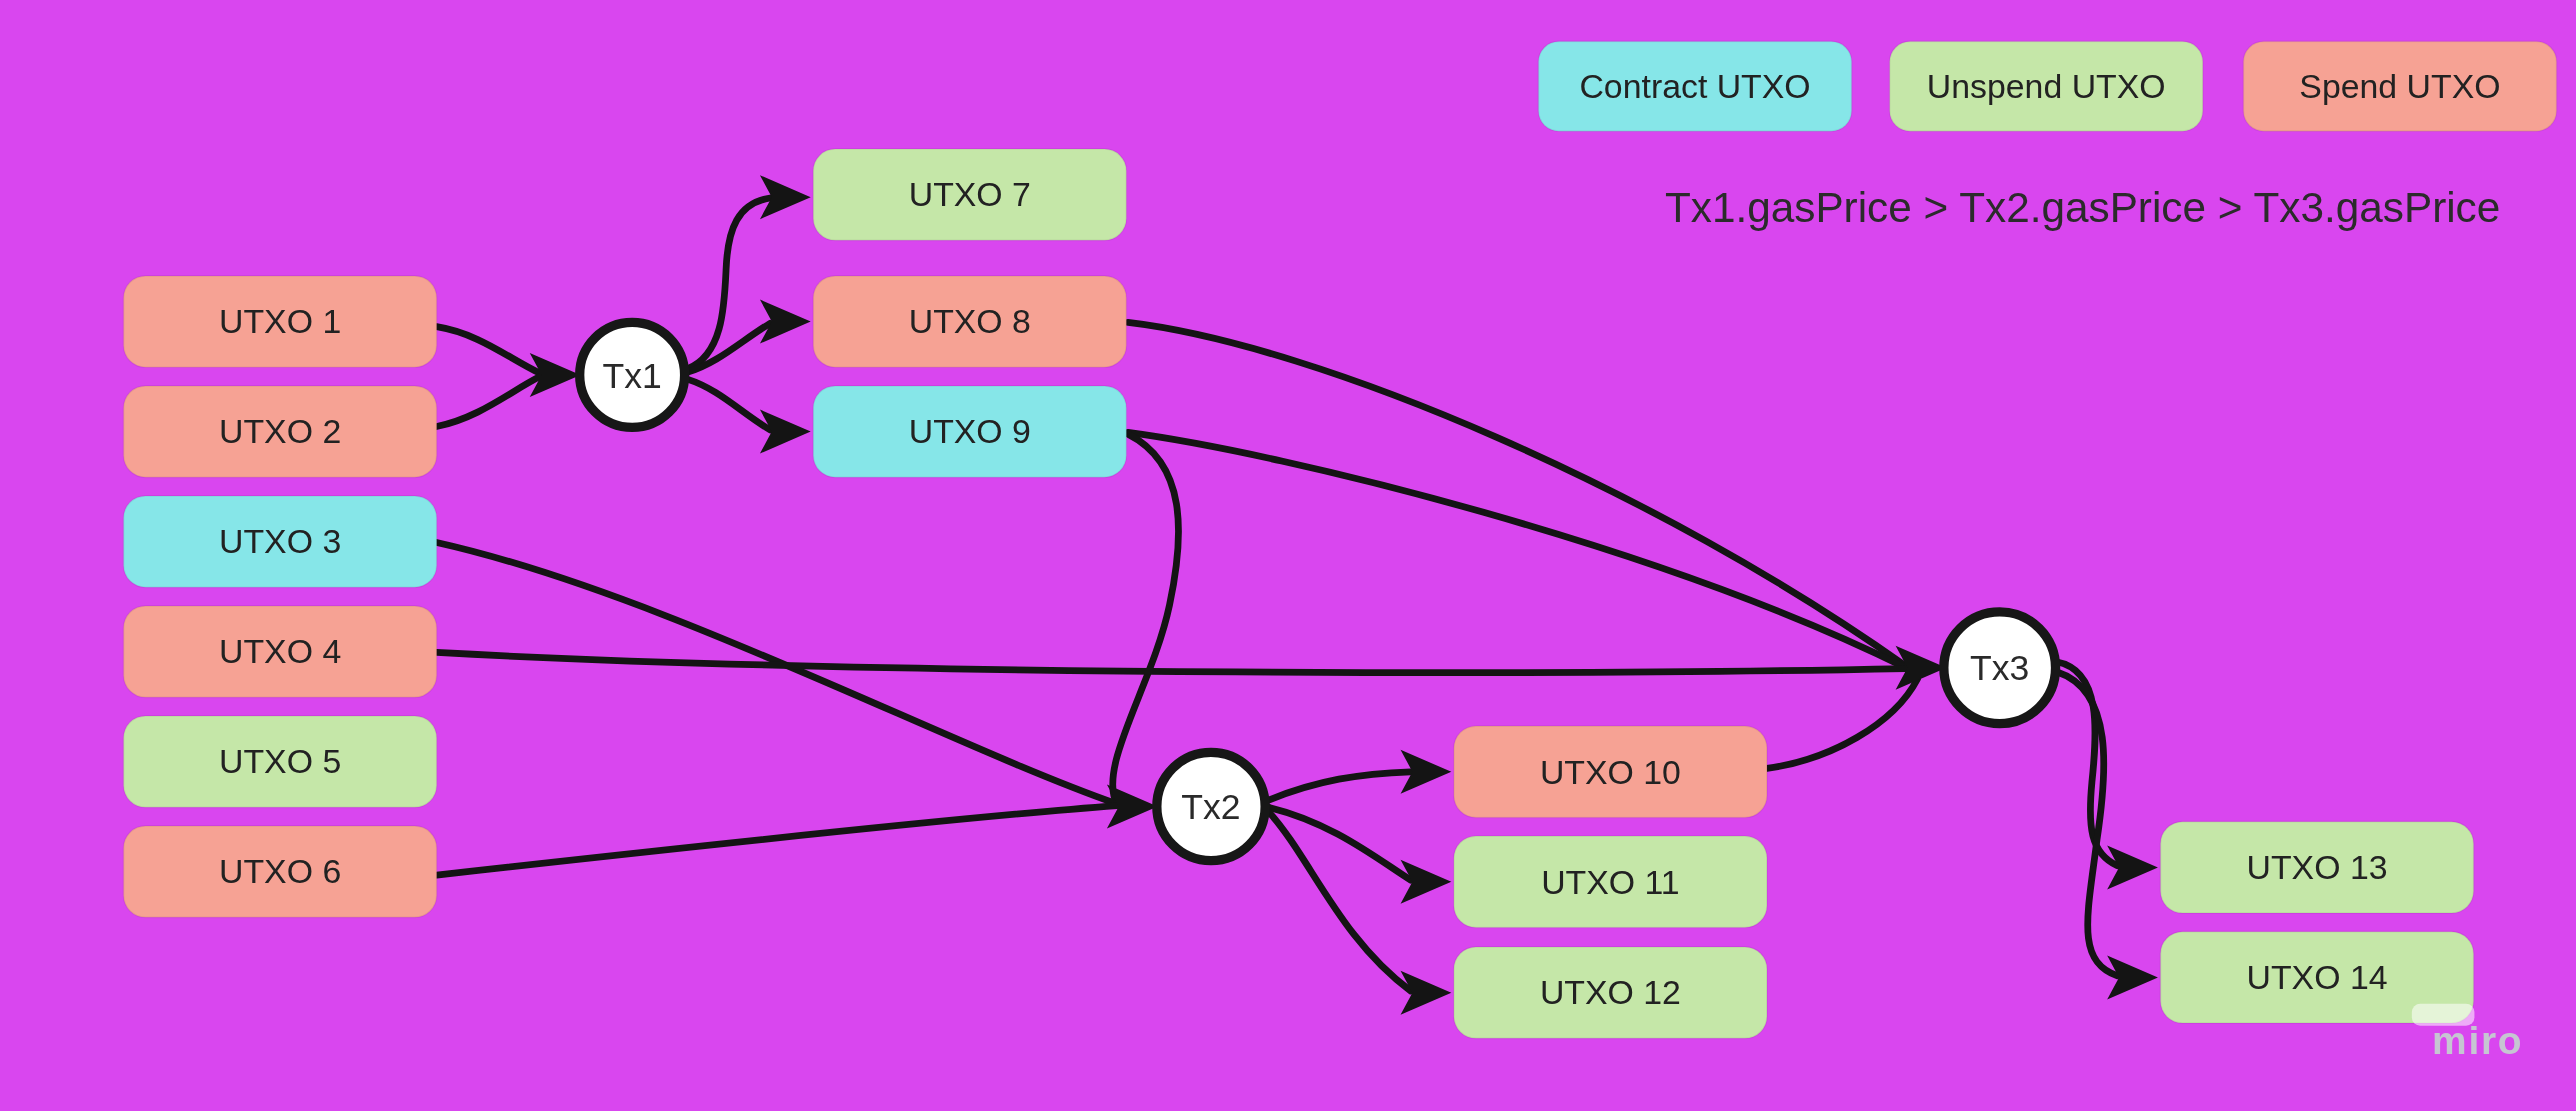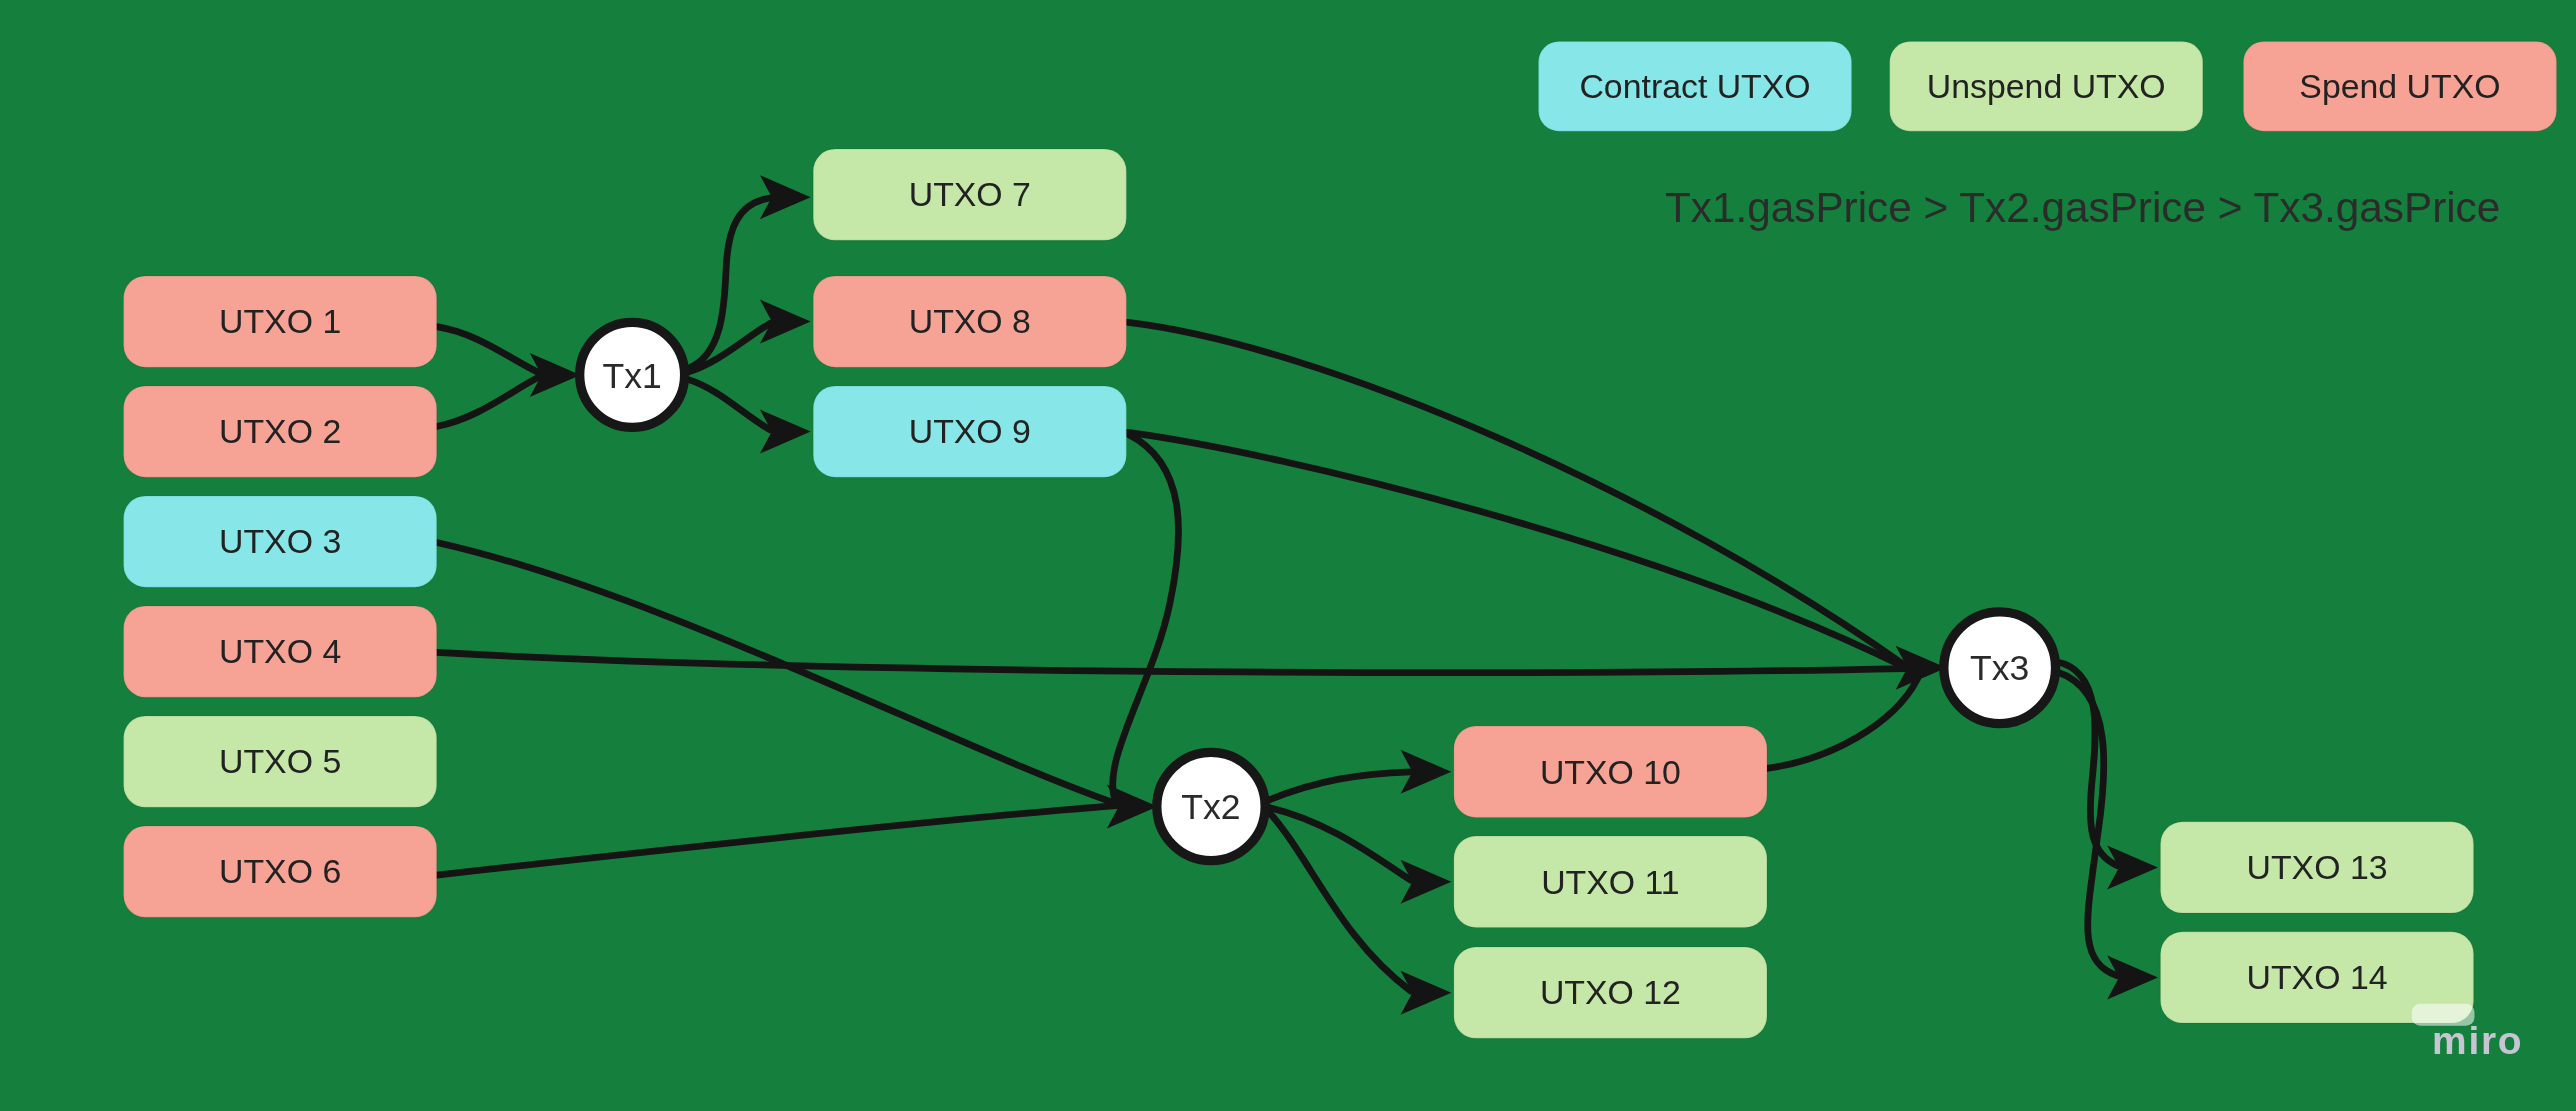--- a/index.html
+++ b/index.html
@@ -1,16 +1,16 @@
 <!DOCTYPE html>
 <html style="font-size:13.5px"><head>
 <meta charset="utf-8">
 <style>
   html,body{margin:0;padding:0;background:#ffffff;}
-  .board{width:100%;max-width:2576px;margin:0 auto;background:#15803d;}
+  .board{width:100%;max-width:2576px;margin:0 auto;background:#d946ef;}
   svg{display:block;width:100%;height:auto;}
   .edge{fill:none;stroke:#141414;stroke-width:8;stroke-linecap:round;}
   .arrow{fill:#141414;stroke:none;}
   .utxo-box{stroke:rgba(0,0,0,0.06);stroke-width:2;}
   .node-circle{fill:#ffffff;stroke:#171717;stroke-width:11;}
   .utxo-label{font-family:"Liberation Sans",sans-serif;font-size:40px;fill:#222;text-anchor:middle;}
   .tx-label{font-family:"Liberation Sans",sans-serif;font-size:42px;fill:#2a2a2a;text-anchor:middle;}
   .legend-label{font-family:"Liberation Sans",sans-serif;font-size:40px;fill:#222;text-anchor:middle;}
   .title-text{font-family:"Liberation Sans",sans-serif;font-size:50px;fill:#2b2b2b;text-anchor:middle;}
   .watermark{font-family:"Liberation Sans",sans-serif;font-size:46px;font-weight:700;fill:#C6C5D2;letter-spacing:2px;}

